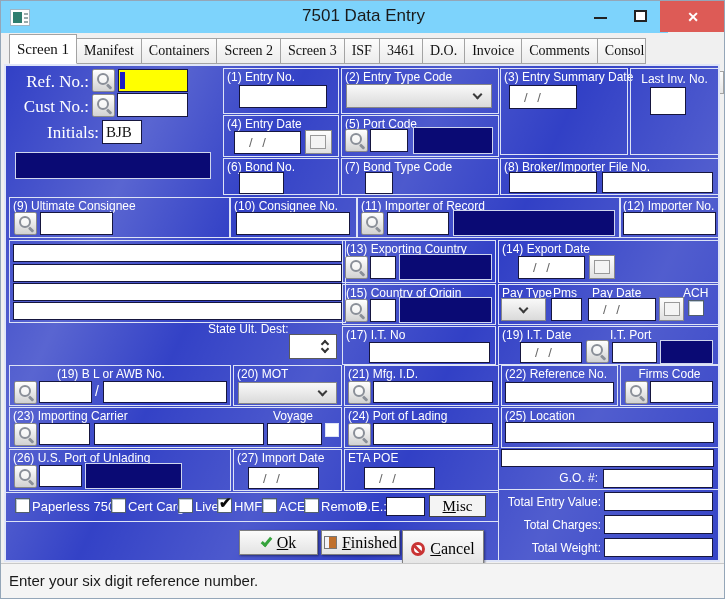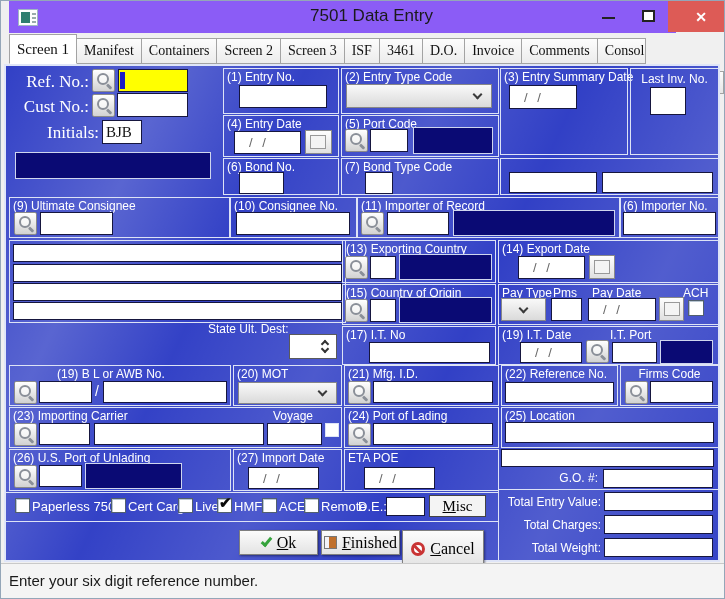--- a/index.html
+++ b/index.html
@@ -3,21 +3,21 @@
 <meta charset="utf-8">
 <style>
   * { box-sizing:border-box; margin:0; padding:0; }
   html,body { background:#dcdcdc; }
   .stage { position:relative; width:725px; height:599px; background:#f0f0f0;
            border:1px solid #94a6b8; overflow:hidden;
            font-family:"Liberation Sans",sans-serif; }
   .abs { position:absolute; }
 
   
-  .titlebar { left:0; top:0; width:667px; height:32px; background:#8b5cf6;margin-left:8px; }
+  .titlebar { left:0; top:0; width:667px; height:32px; background:#7dd3fc; }
   .apic { left:9px; top:8px; width:20px; height:17px; border:1px solid #9fb6c4; background:#fdfdfd; }
   .apic-a { position:absolute; left:2px; top:2px; width:9px; height:11px; background:#2e7d6e; }
   .apic-b { position:absolute; left:13px; top:3px; width:4px; height:2px; background:#9aa; box-shadow:0 4px 0 #9aa, 0 8px 0 #9aa; }
   .wtitle { left:0; top:5px; width:725px; text-align:center; font-size:17px; color:#1a1a1a; }
   .capbtn { top:0; height:31px; }
   .minglyph { position:absolute; left:13px; top:16px; width:13px; height:2px; background:#222; }
   .maxglyph { position:absolute; left:13px; top:9px; width:13px; height:12px; border:2px solid #222; background:#fff; }
   .closebtn { left:659px; width:66px; background:#dd5b56; display:flex; align-items:center; justify-content:center;
               color:#fff; font-size:14px; font-weight:bold; }
 
@@ -182,20 +182,21 @@
 
   <div class="abs box" style="left:222px;top:157px;width:116px;height:37px;"></div>
   <div class="abs lbl" style="left:226px;top:159px;">(6) Bond No.</div>
   <input class="abs inp" style="left: 238px; top: 171px; width: 45px; height: 22px;">
 
   <div class="abs box" style="left:340px;top:157px;width:158px;height:37px;"></div>
   <div class="abs lbl" style="left:344px;top:159px;">(7) Bond Type Code</div>
   <input class="abs inp" style="left: 364px; top: 171px; width: 28px; height: 22px;">
 
   <div class="abs box" style="left:499px;top:157px;width:219px;height:37px;"></div>
+  <div class="abs lbl" style="left:503px;top:159px;">(8) Broker/Importer File No.</div>
   <input class="abs inp" style="left: 508px; top: 171px; width: 88px; height: 21px;">
   <input class="abs inp" style="left: 601px; top: 171px; width: 111px; height: 21px;">
 
   <div class="abs box" style="left:8px;top:196px;width:221px;height:41px;"></div>
   <div class="abs lbl" style="left:12px;top:198px;">(9) Ultimate Consignee</div>
   <div class="abs magbtn" style="left:13px;top:211px;width:23px;height:23px;">
       <span class="magglyph"></span>
     </div>
   <input class="abs inp" style="left: 39px; top: 211px; width: 73px; height: 23px;">
 
@@ -205,21 +206,21 @@
 
   <div class="abs box" style="left:356px;top:196px;width:263px;height:41px;"></div>
   <div class="abs lbl" style="left:360px;top:198px;">(11) Importer of Record</div>
   <div class="abs magbtn" style="left:360px;top:211px;width:23px;height:23px;">
       <span class="magglyph"></span>
     </div>
   <input class="abs inp" style="left: 386px; top: 211px; width: 62px; height: 23px;">
   <div class="abs navy" style="left:452px;top:209px;width:162px;height:26px;"></div>
 
   <div class="abs box" style="left:619px;top:196px;width:99px;height:41px;"></div>
-  <div class="abs lbl" style="left:622px;top:198px;">(6) Importer No.</div>
+  <div class="abs lbl" style="left:622px;top:198px;">(12) Importer No.</div>
   <input class="abs inp" style="left: 622px; top: 211px; width: 93px; height: 23px;">
 
   <div class="abs box" style="left:8px;top:239px;width:337px;height:83px;"></div>
   <input class="abs inp" style="left: 12px; top: 243px; width: 329px; height: 18px;">
   <input class="abs inp" style="left: 12px; top: 263px; width: 329px; height: 18px;">
   <input class="abs inp" style="left: 12px; top: 282px; width: 329px; height: 18px;">
   <input class="abs inp" style="left: 12px; top: 301px; width: 329px; height: 18px;">
 
   <div class="abs box" style="left:341px;top:239px;width:154px;height:43px;"></div>
   <div class="abs lbl" style="left:345px;top:241px;">(13) Exporting Country</div>

